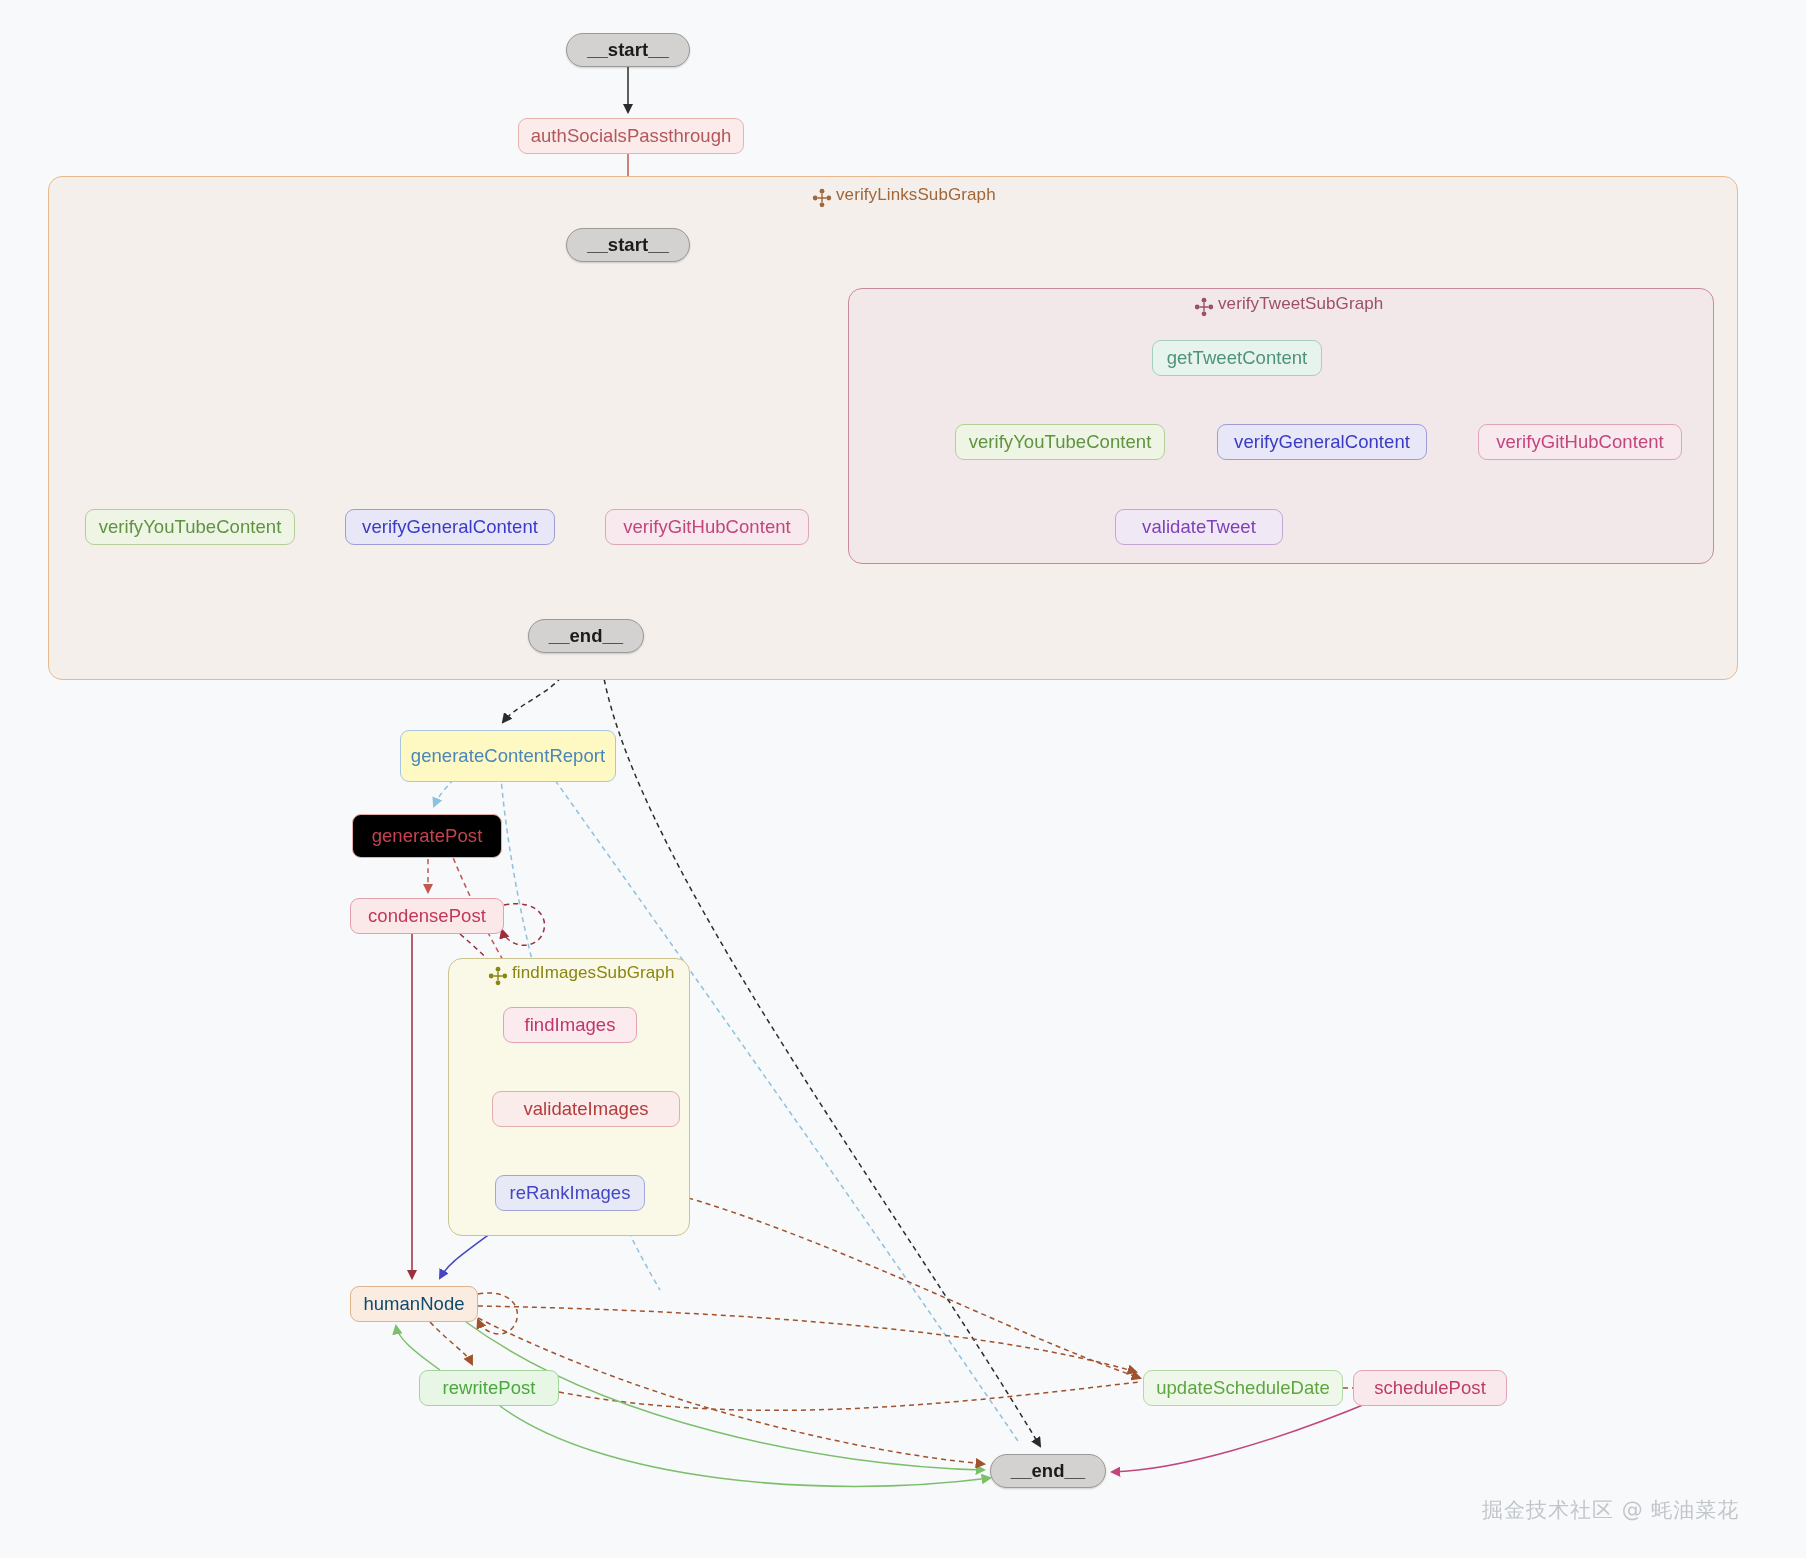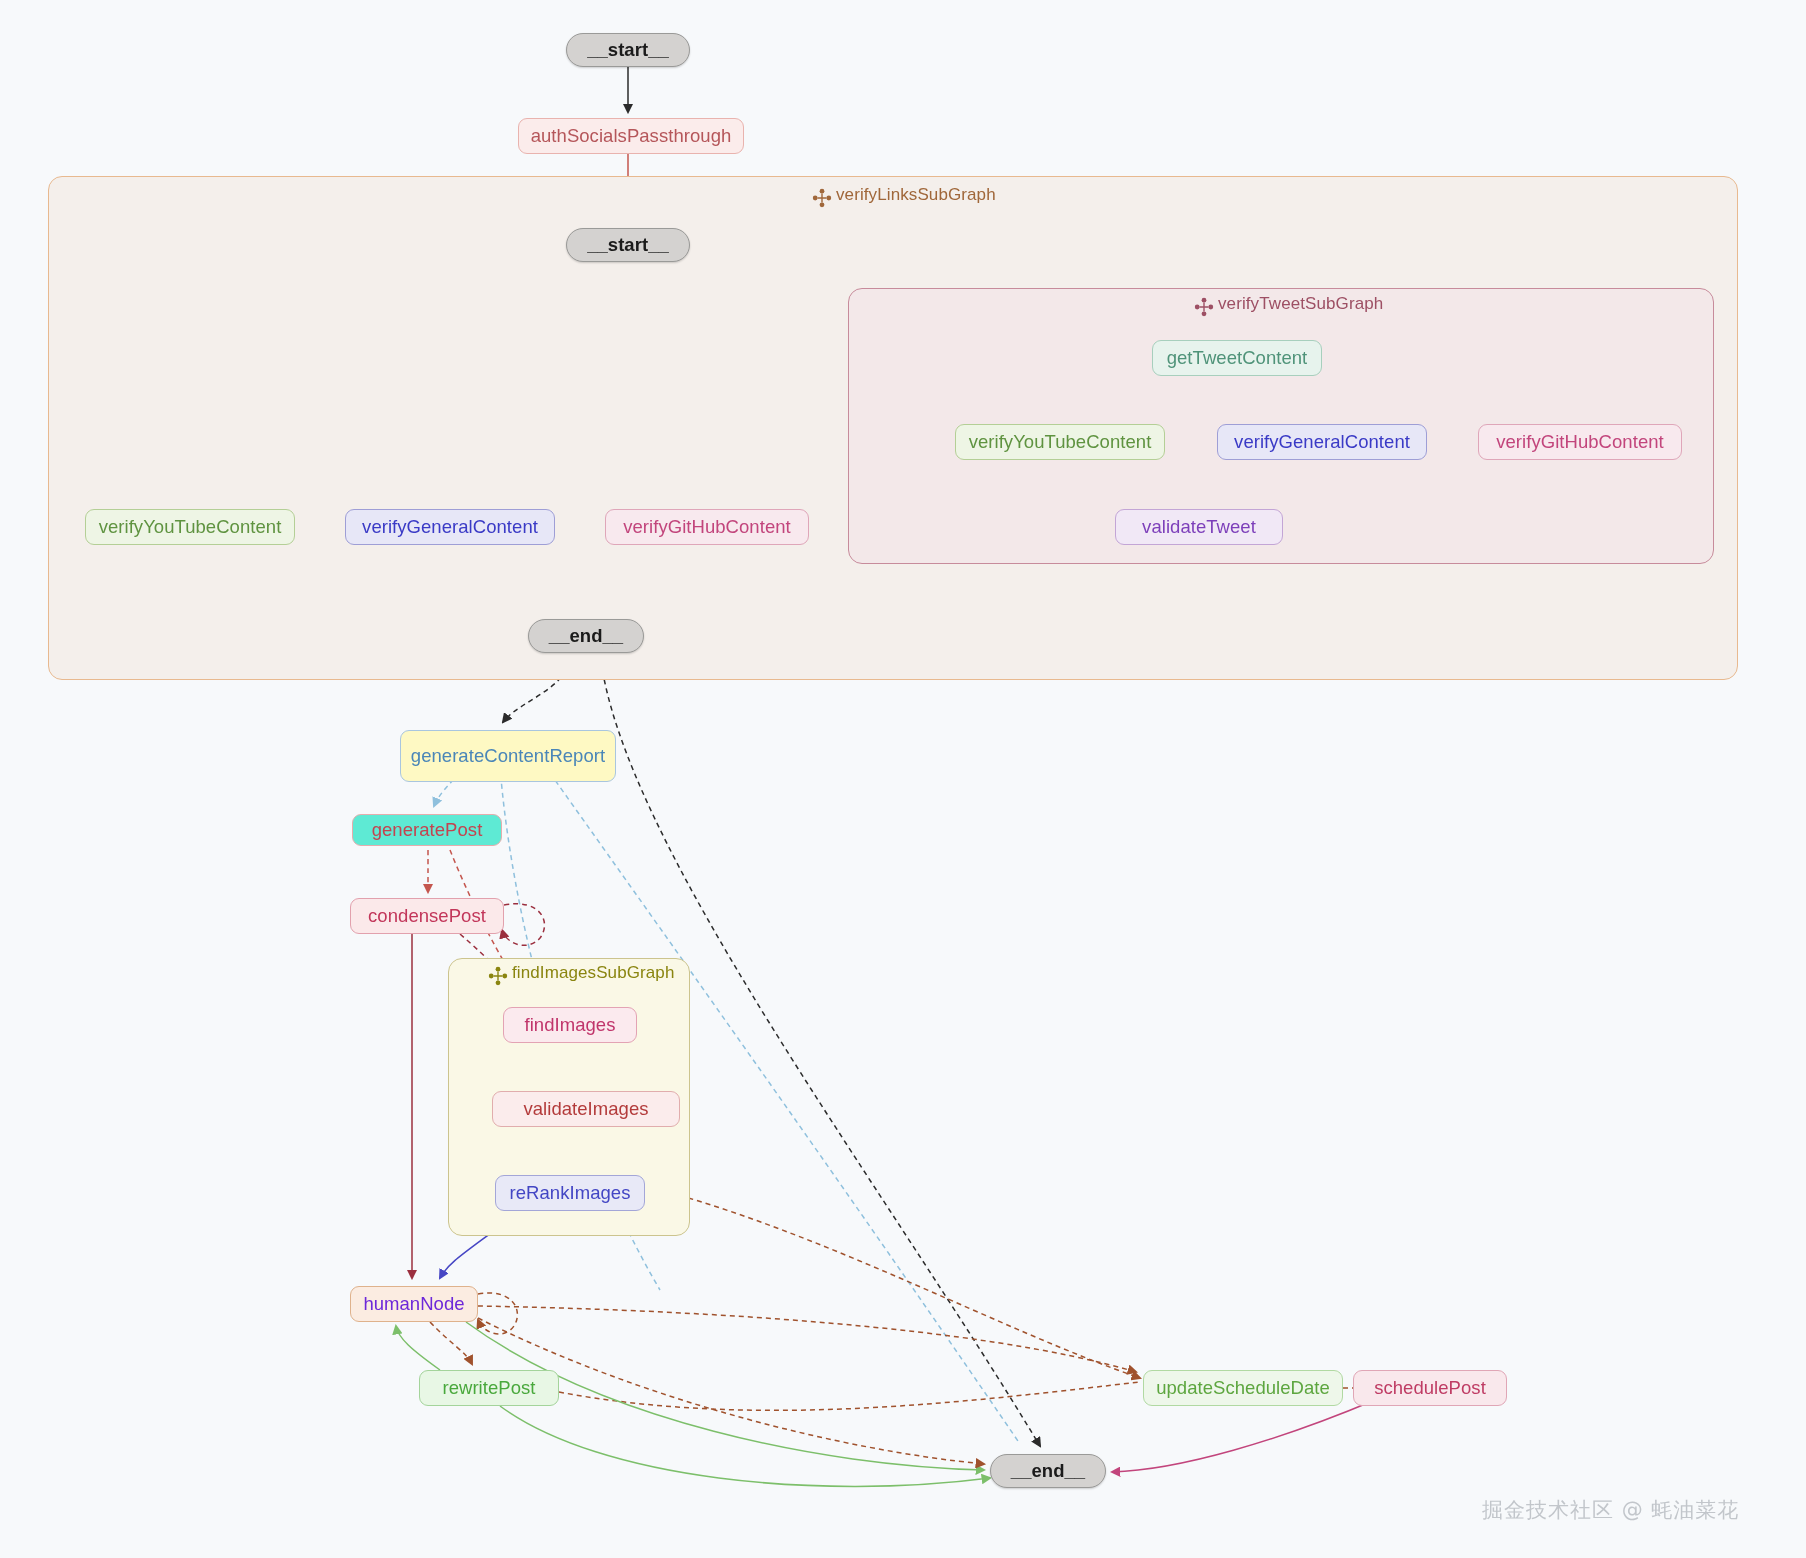--- a/index.html
+++ b/index.html
@@ -220,26 +220,26 @@
       <div class="node" style="left: 1152px; top: 340px; width: 170px; height: 36px; background: rgb(231, 243, 237); border-color: rgb(167, 207, 189); color: rgb(79, 147, 121);">getTweetContent</div>
       <div class="node" style="left: 955px; top: 424px; width: 210px; height: 36px; background: rgb(238, 245, 229); border-color: rgb(180, 207, 150); color: rgb(95, 147, 64);">verifyYouTubeContent</div>
       <div class="node" style="left: 1217px; top: 424px; width: 210px; height: 36px; background: rgb(231, 231, 247); border-color: rgb(158, 158, 214); color: rgb(58, 58, 198);">verifyGeneralContent</div>
       <div class="node" style="left: 1478px; top: 424px; width: 204px; height: 36px; background: rgb(248, 233, 238); border-color: rgb(223, 166, 185); color: rgb(194, 69, 124);">verifyGitHubContent</div>
       <div class="node" style="left: 1115px; top: 509px; width: 168px; height: 36px; background: rgb(241, 232, 246); border-color: rgb(195, 165, 214); color: rgb(125, 63, 186);">validateTweet</div>
       <div class="node" style="left: 85px; top: 509px; width: 210px; height: 36px; background: rgb(238, 245, 229); border-color: rgb(180, 207, 150); color: rgb(95, 147, 64);">verifyYouTubeContent</div>
       <div class="node" style="left: 345px; top: 509px; width: 210px; height: 36px; background: rgb(231, 231, 247); border-color: rgb(158, 158, 214); color: rgb(58, 58, 198);">verifyGeneralContent</div>
       <div class="node" style="left: 605px; top: 509px; width: 204px; height: 36px; background: rgb(248, 233, 238); border-color: rgb(223, 166, 185); color: rgb(194, 69, 124);">verifyGitHubContent</div>
       <div class="node terminal" style="left: 528px; top: 619px; width: 116px; height: 34px;">__end__</div>
       <div class="node" style="left: 400px; top: 730px; width: 216px; height: 52px; background: #fef9c3; border-color: rgb(169, 198, 223); color: rgb(74, 134, 184);">generateContentReport</div>
-      <div class="node" style="left: 352px; top: 814px; width: 150px; height: 32px; background: #5eead4; border-color: rgb(229, 173, 173); color: rgb(196, 67, 79);">generatePost</div>
+      <div class="node" style="left: 352px; top: 814px; width: 150px; height: 44px; background: #000000; border-color: rgb(229, 173, 173); color: rgb(196, 67, 79);">generatePost</div>
       <div class="node" style="left: 350px; top: 898px; width: 154px; height: 36px; background: rgb(251, 233, 234); border-color: rgb(226, 161, 173); color: rgb(194, 54, 90);">condensePost</div>
       <div class="node" style="left: 503px; top: 1007px; width: 134px; height: 36px; background: rgb(251, 234, 238); border-color: rgb(227, 163, 180); color: rgb(192, 53, 107);">findImages</div>
       <div class="node" style="left: 492px; top: 1091px; width: 188px; height: 36px; background: rgb(251, 236, 236); border-color: rgb(225, 173, 173); color: rgb(179, 59, 59);">validateImages</div>
       <div class="node" style="left: 495px; top: 1175px; width: 150px; height: 36px; background: rgb(232, 233, 247); border-color: rgb(163, 166, 216); color: rgb(67, 70, 196);">reRankImages</div>
-      <div class="node" style="left: 350px; top: 1286px; width: 128px; height: 36px; background: rgb(251, 236, 225); border-color: rgb(223, 178, 140); color: #6d28d9;">humanNode</div>
+      <div class="node" style="left: 350px; top: 1286px; width: 128px; height: 36px; background: rgb(251, 236, 225); border-color: rgb(223, 178, 140); color: #0c4a6e;">humanNode</div>
       <div class="node" style="left: 419px; top: 1370px; width: 140px; height: 36px; background: rgb(232, 247, 229); border-color: rgb(164, 212, 155); color: rgb(73, 168, 60);">rewritePost</div>
       <div class="node" style="left: 1143px; top: 1370px; width: 200px; height: 36px; background: rgb(238, 247, 234); border-color: rgb(177, 217, 162); color: rgb(93, 166, 63);">updateScheduleDate</div>
       <div class="node" style="left: 1353px; top: 1370px; width: 154px; height: 36px; background: rgb(249, 232, 236); border-color: rgb(224, 166, 182); color: rgb(191, 60, 100);">schedulePost</div>
       <div class="node terminal" style="left: 990px; top: 1454px; width: 116px; height: 34px;">__end__</div>
     </div>
 
   <div class="watermark" style="left: 1482px; top: 1496px; color: rgb(194, 198, 203);">掘金技术社区 @ 蚝油菜花</div>
 
 </div>
 

